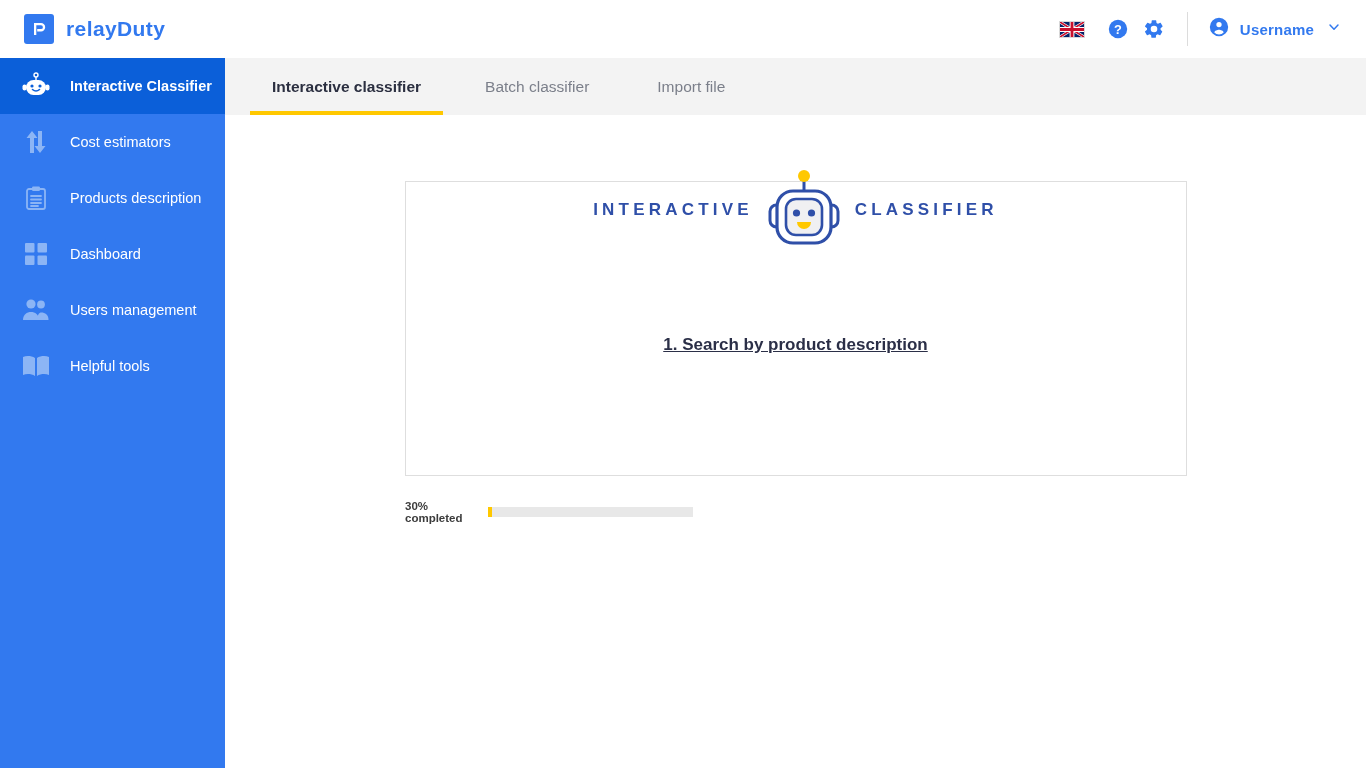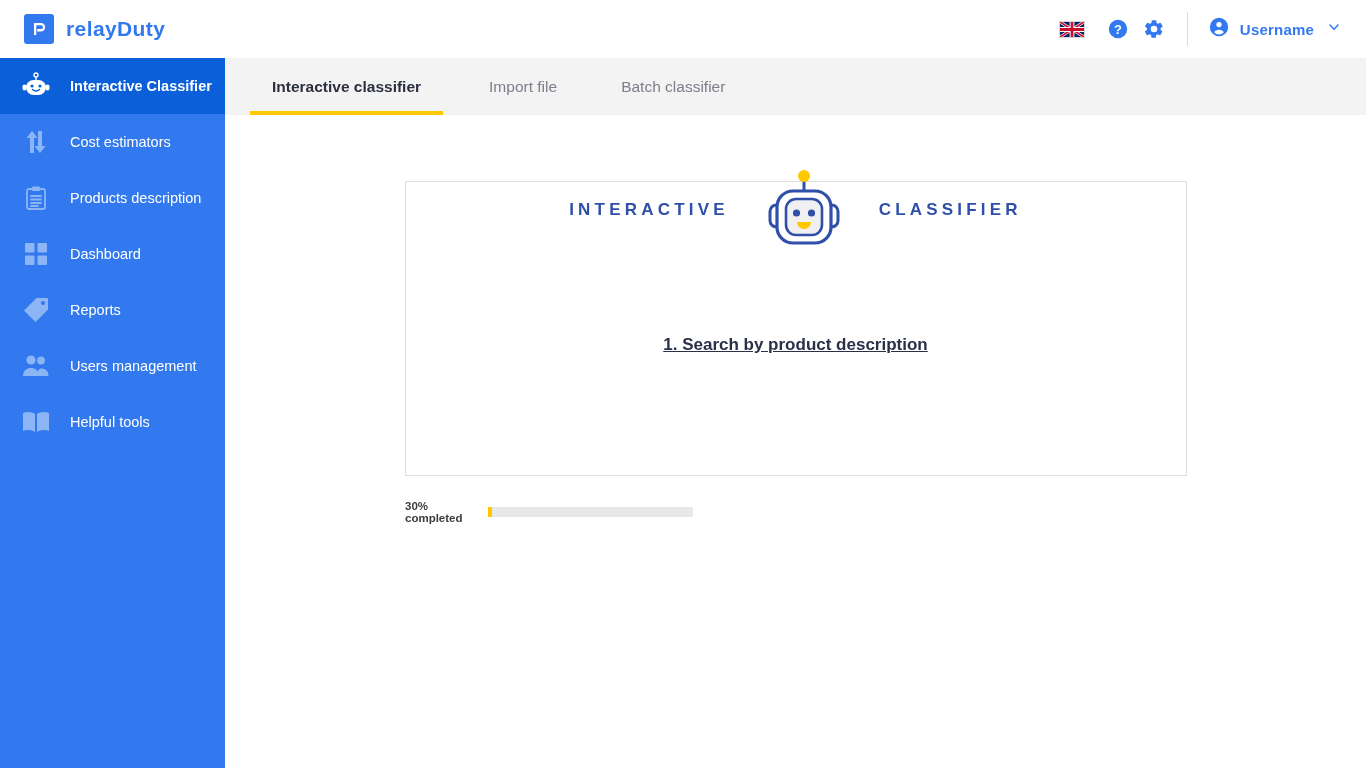--- a/index.html
+++ b/index.html
@@ -176,21 +176,20 @@
   #classifier-title-row {
     position: absolute;
     top: 52px;
     left: 0;
     width: 1141px;
     display: flex;
     align-items: center;
     justify-content: center;
     z-index: 5;
     pointer-events: none;
-    gap: 24px;
   }
   .title-word {
     font-size: 17px;
     font-weight: bold;
     color: #2F4FA8;
     letter-spacing: 4.2px;
     background: #ffffff;
     padding: 0 16px;
   }
   #robot-logo {
@@ -385,29 +384,20 @@
       <svg width="24" height="24" viewBox="0 0 24 24" fill="#8CB5F5">
         <rect x="1" y="1" width="9.5" height="9.5" rx="1"></rect>
         <rect x="13.5" y="1" width="9.5" height="9.5" rx="1"></rect>
         <rect x="1" y="13.5" width="9.5" height="9.5" rx="1"></rect>
         <rect x="13.5" y="13.5" width="9.5" height="9.5" rx="1"></rect>
       </svg>
     </span>
     <span class="nav-label">Dashboard</span>
   </div>
 
-  <div class="nav-item">
-    <span class="nav-icon">
-      <svg width="26" height="26" viewBox="0 0 26 26" fill="#8CB5F5">
-        <path d="M13.5 1 H24 A1 1 0 0 1 25 2 V12.5 L12.5 25 L1 13.5 Z"></path>
-        <circle cx="20" cy="6" r="2.1" fill="#3279EF"></circle>
-      </svg>
-    </span>
-    <span class="nav-label">Reports</span>
-  </div>
 
   <div class="nav-item">
     <span class="nav-icon">
       <svg width="28" height="24" viewBox="0 0 28 24" fill="#8CB5F5">
         <circle cx="9" cy="6" r="4.6"></circle>
         <circle cx="19" cy="6.5" r="3.9"></circle>
         <path d="M1 22 C1 16.5 5 14 9 14 C13 14 17 16.5 17 22 Z"></path>
         <path d="M15 22 C15.2 17.2 17 14.6 19.4 14.6 C23 14.6 26.5 16.8 26.5 22 Z"></path>
       </svg>
     </span>
@@ -423,25 +413,25 @@
     </span>
     <span class="nav-label">Helpful tools</span>
   </div>
 
 </nav>
 
 <div id="tab-bar">
   <div class="tab active" id="tab-interactive">
     <span>Interactive classifier</span>
   </div>
+  <div class="tab" id="tab-batch">
+    <span>Batch classifier</span>
+  </div>
   <div class="tab" id="tab-import">
     <span>Import file</span>
-  </div>
-  <div class="tab" id="tab-batch">
-    <span>Batch classifier</span>
   </div>
 </div>
 
 <main id="main">
 
   <div id="classifier-card"></div>
 
   <div id="classifier-title-row">
     <span class="title-word">INTERACTIVE</span>
 

